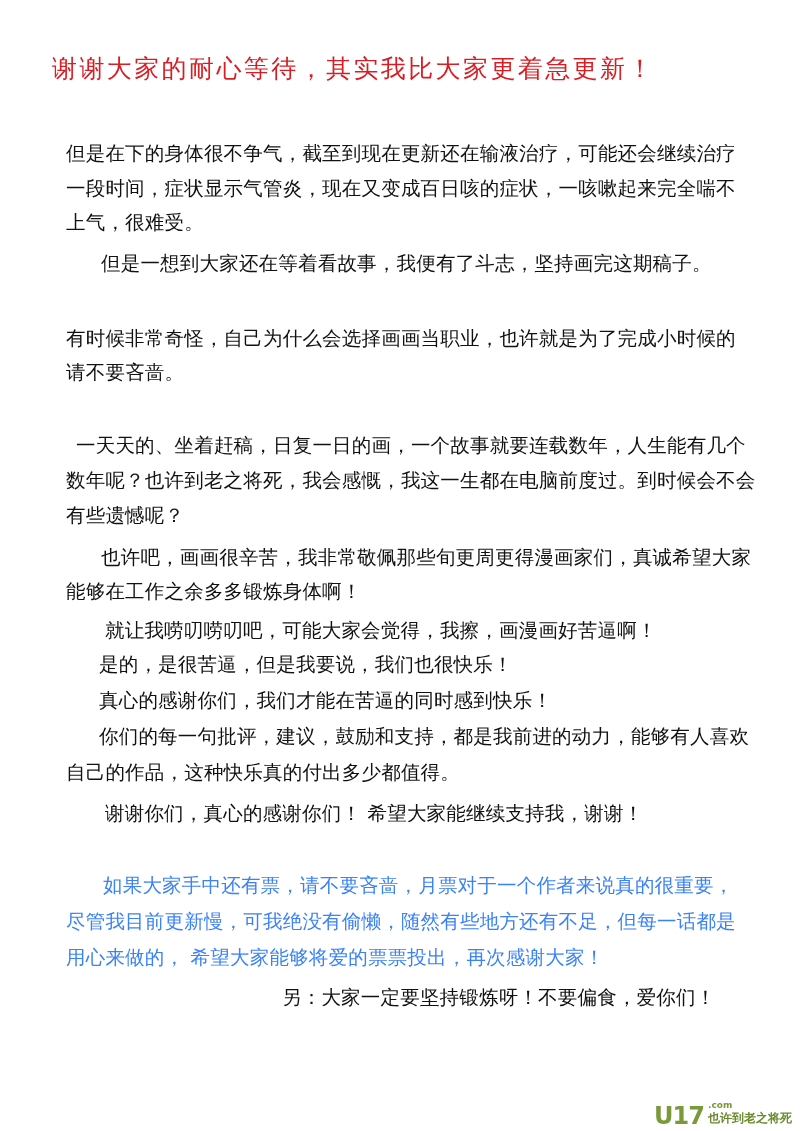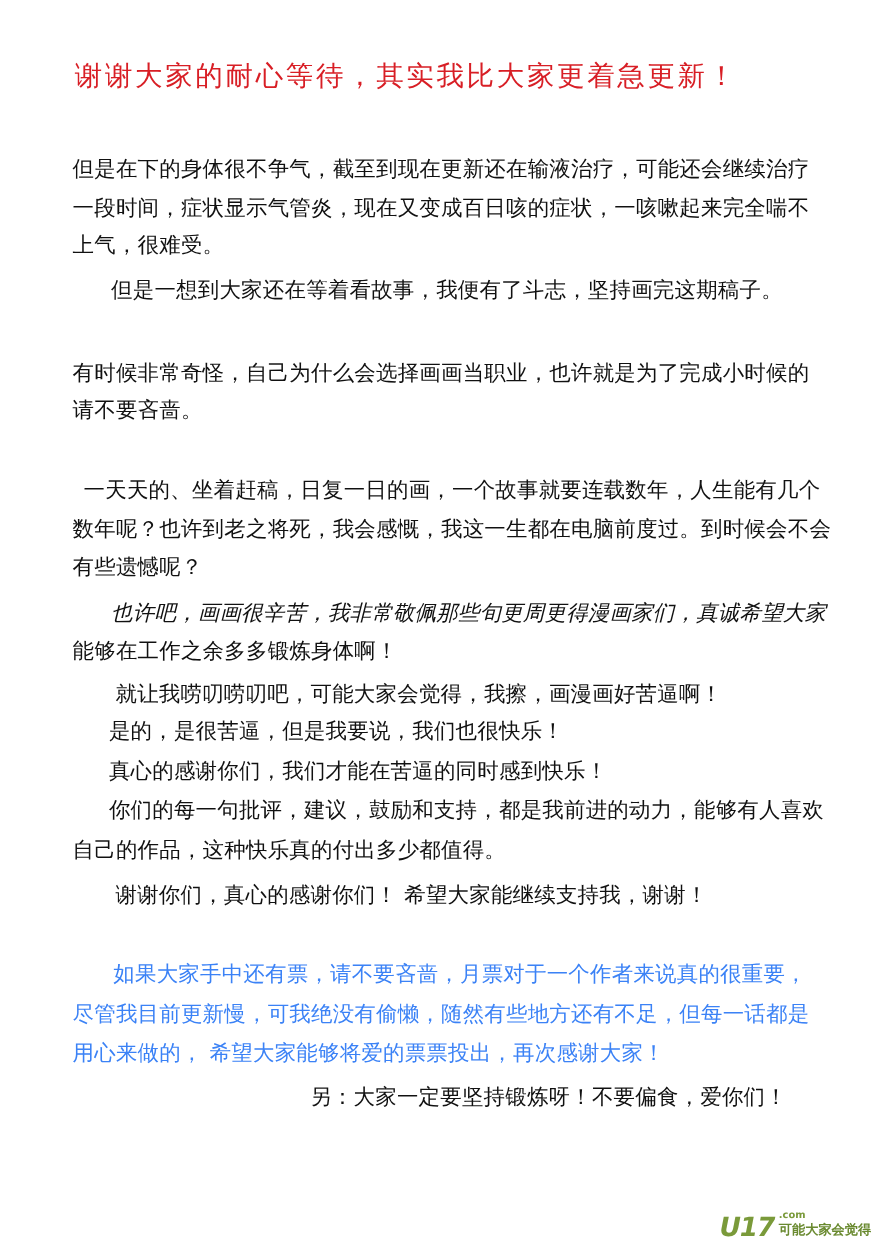--- a/index.html
+++ b/index.html
@@ -16,21 +16,20 @@
     }
     .title {
       position: absolute;
       left: 52px;
       top: 52px;
       font-size: 25px;
       letter-spacing: 2.4px;
       color: #d81e25;
       white-space: nowrap;
       line-height: 34px;
-      margin-left: 16px;
     }
     .line {
       position: absolute;
       font-size: 19.5px;
       color: #111111;
       white-space: nowrap;
       line-height: 26px;
       letter-spacing: 0.2px;
     }
     .red {
@@ -42,21 +41,20 @@
       top: 1100px;
       width: 148px;
       height: 28px;
     }
     .logo-u17 {
       position: absolute;
       left: 2px;
       top: 4px;
       font-family: "DejaVu Sans", sans-serif;
       font-weight: bold;
-      font-style: italic;
       font-size: 24px;
       color: #7a9a3a;
       letter-spacing: -1px;
       line-height: 24px;
     }
     .logo-com {
       position: absolute;
       left: 56px;
       top: 0px;
       font-family: "DejaVu Sans", sans-serif;
@@ -88,21 +86,21 @@
     <div class="line" style="left:66px; top:176px;">一段时间，症状显示气管炎，现在又变成百日咳的症状，一咳嗽起来完全喘不</div>
     <div class="line" style="left:66px; top:210px;">上气，很难受。</div>
     <div class="line" style="left:101px; top:251px;">但是一想到大家还在等着看故事，我便有了斗志，坚持画完这期稿子。</div>
 
     <div class="line" style="left:66px; top:326px;">有时候非常奇怪，自己为什么会选择画画当职业，也许就是为了完成小时候的</div>
     <div class="line" style="left:66px; top:360px;">请不要吝啬。</div>
 
     <div class="line" style="left:76px; top:433px;">一天天的、坐着赶稿，日复一日的画，一个故事就要连载数年，人生能有几个</div>
     <div class="line" style="left:66px; top:468px;">数年呢？也许到老之将死，我会感慨，我这一生都在电脑前度过。到时候会不会</div>
     <div class="line" style="left:66px; top:503px;">有些遗憾呢？</div>
-    <div class="line" style="left:101px; top:545px;font-style:italic;">也许吧，画画很辛苦，我非常敬佩那些旬更周更得漫画家们，真诚希望大家</div>
+    <div class="line" style="left:101px; top:545px;">也许吧，画画很辛苦，我非常敬佩那些旬更周更得漫画家们，真诚希望大家</div>
     <div class="line" style="left:66px; top:579px;">能够在工作之余多多锻炼身体啊！</div>
 
     <div class="line" style="left:105px; top:618px;">就让我唠叨唠叨吧，可能大家会觉得，我擦，画漫画好苦逼啊！</div>
     <div class="line" style="left:99px; top:652px;">是的，是很苦逼，但是我要说，我们也很快乐！</div>
     <div class="line" style="left:99px; top:688px;">真心的感谢你们，我们才能在苦逼的同时感到快乐！</div>
     <div class="line" style="left:99px; top:724px;">你们的每一句批评，建议，鼓励和支持，都是我前进的动力，能够有人喜欢</div>
     <div class="line" style="left:66px; top:760px;">自己的作品，这种快乐真的付出多少都值得。</div>
     <div class="line" style="left:105px; top:801px;">谢谢你们，真心的感谢你们！ 希望大家能继续支持我，谢谢！</div>
   </div>
 
@@ -110,16 +108,16 @@
     <div class="line red" style="left:103px; top:873px;">如果大家手中还有票，请不要吝啬，月票对于一个作者来说真的很重要，</div>
     <div class="line red" style="left:66px; top:909px;">尽管我目前更新慢，可我绝没有偷懒，随然有些地方还有不足，但每一话都是</div>
     <div class="line red" style="left:66px; top:945px;">用心来做的， 希望大家能够将爱的票票投出，再次感谢大家！</div>
   </div>
 
   <div class="line" style="left:282px; top:985px;">另：大家一定要坚持锻炼呀！不要偏食，爱你们！</div>
 
   <div class="logo">
     <span class="logo-u17">U17</span>
     <span class="logo-com">.com</span>
-    <span class="logo-text">可能大家会觉得</span>
+    <span class="logo-text">也许到老之将死</span>
   </div>
 
 </div>
 
 </body></html>

